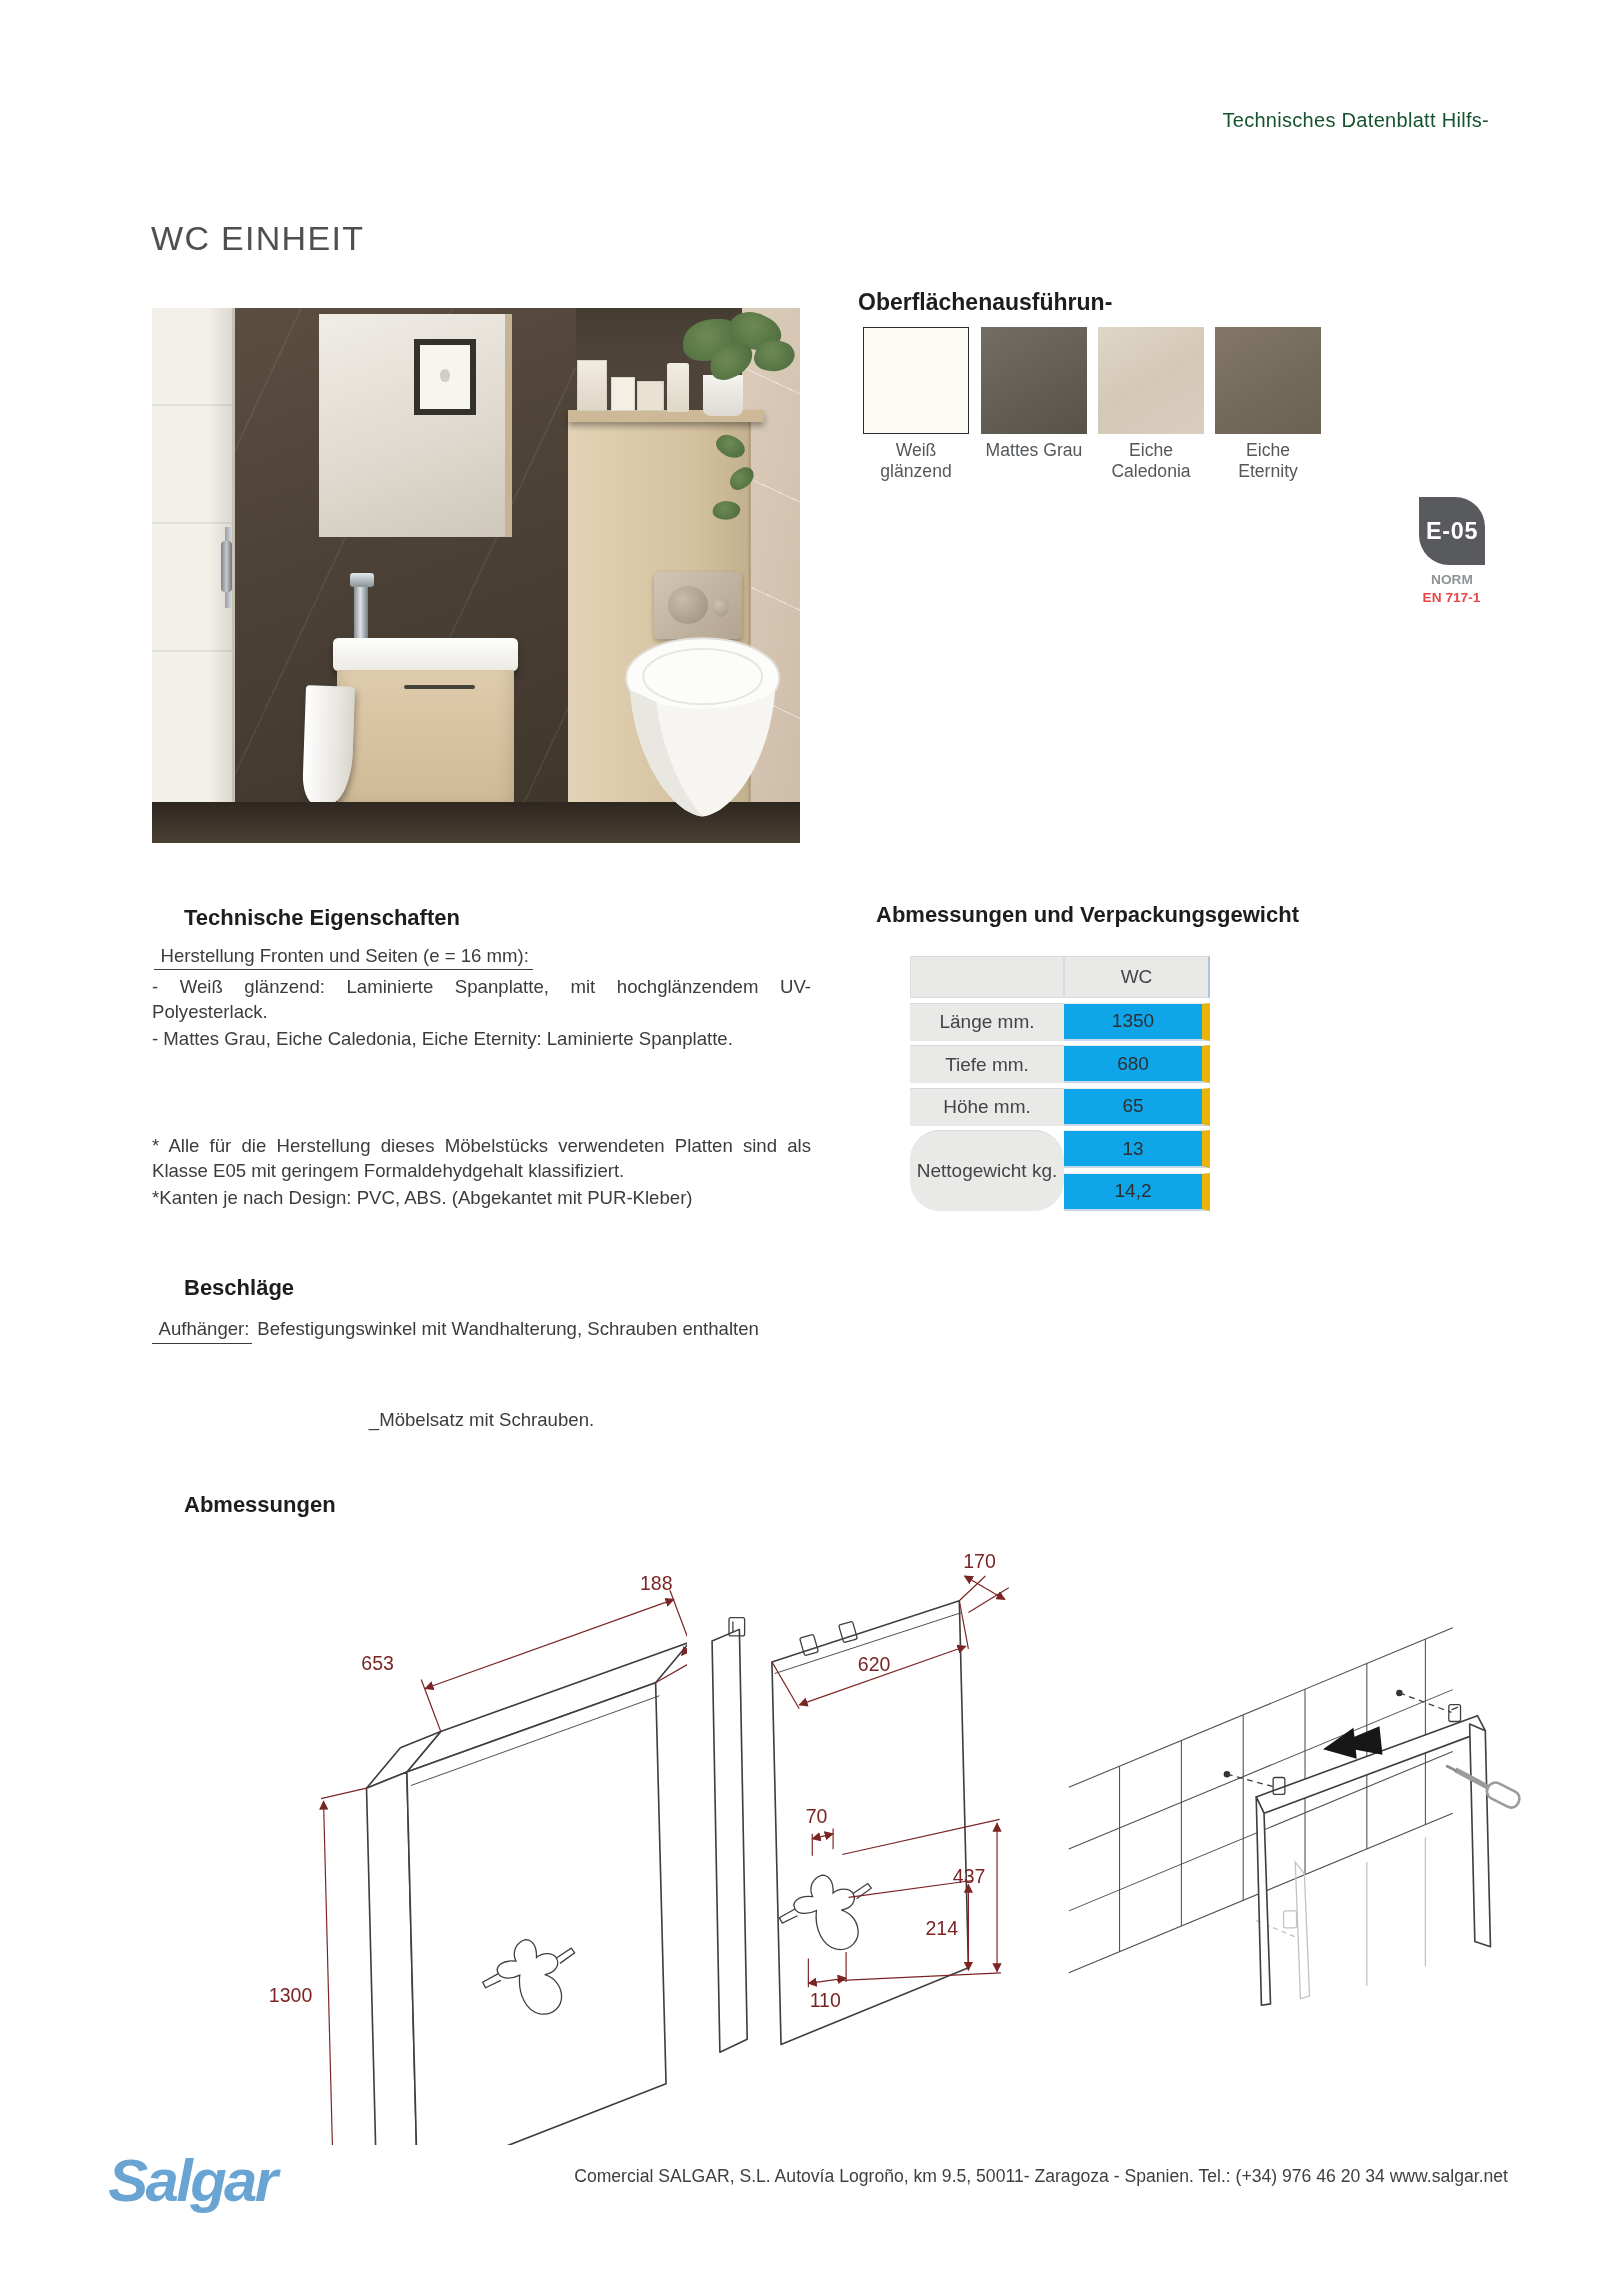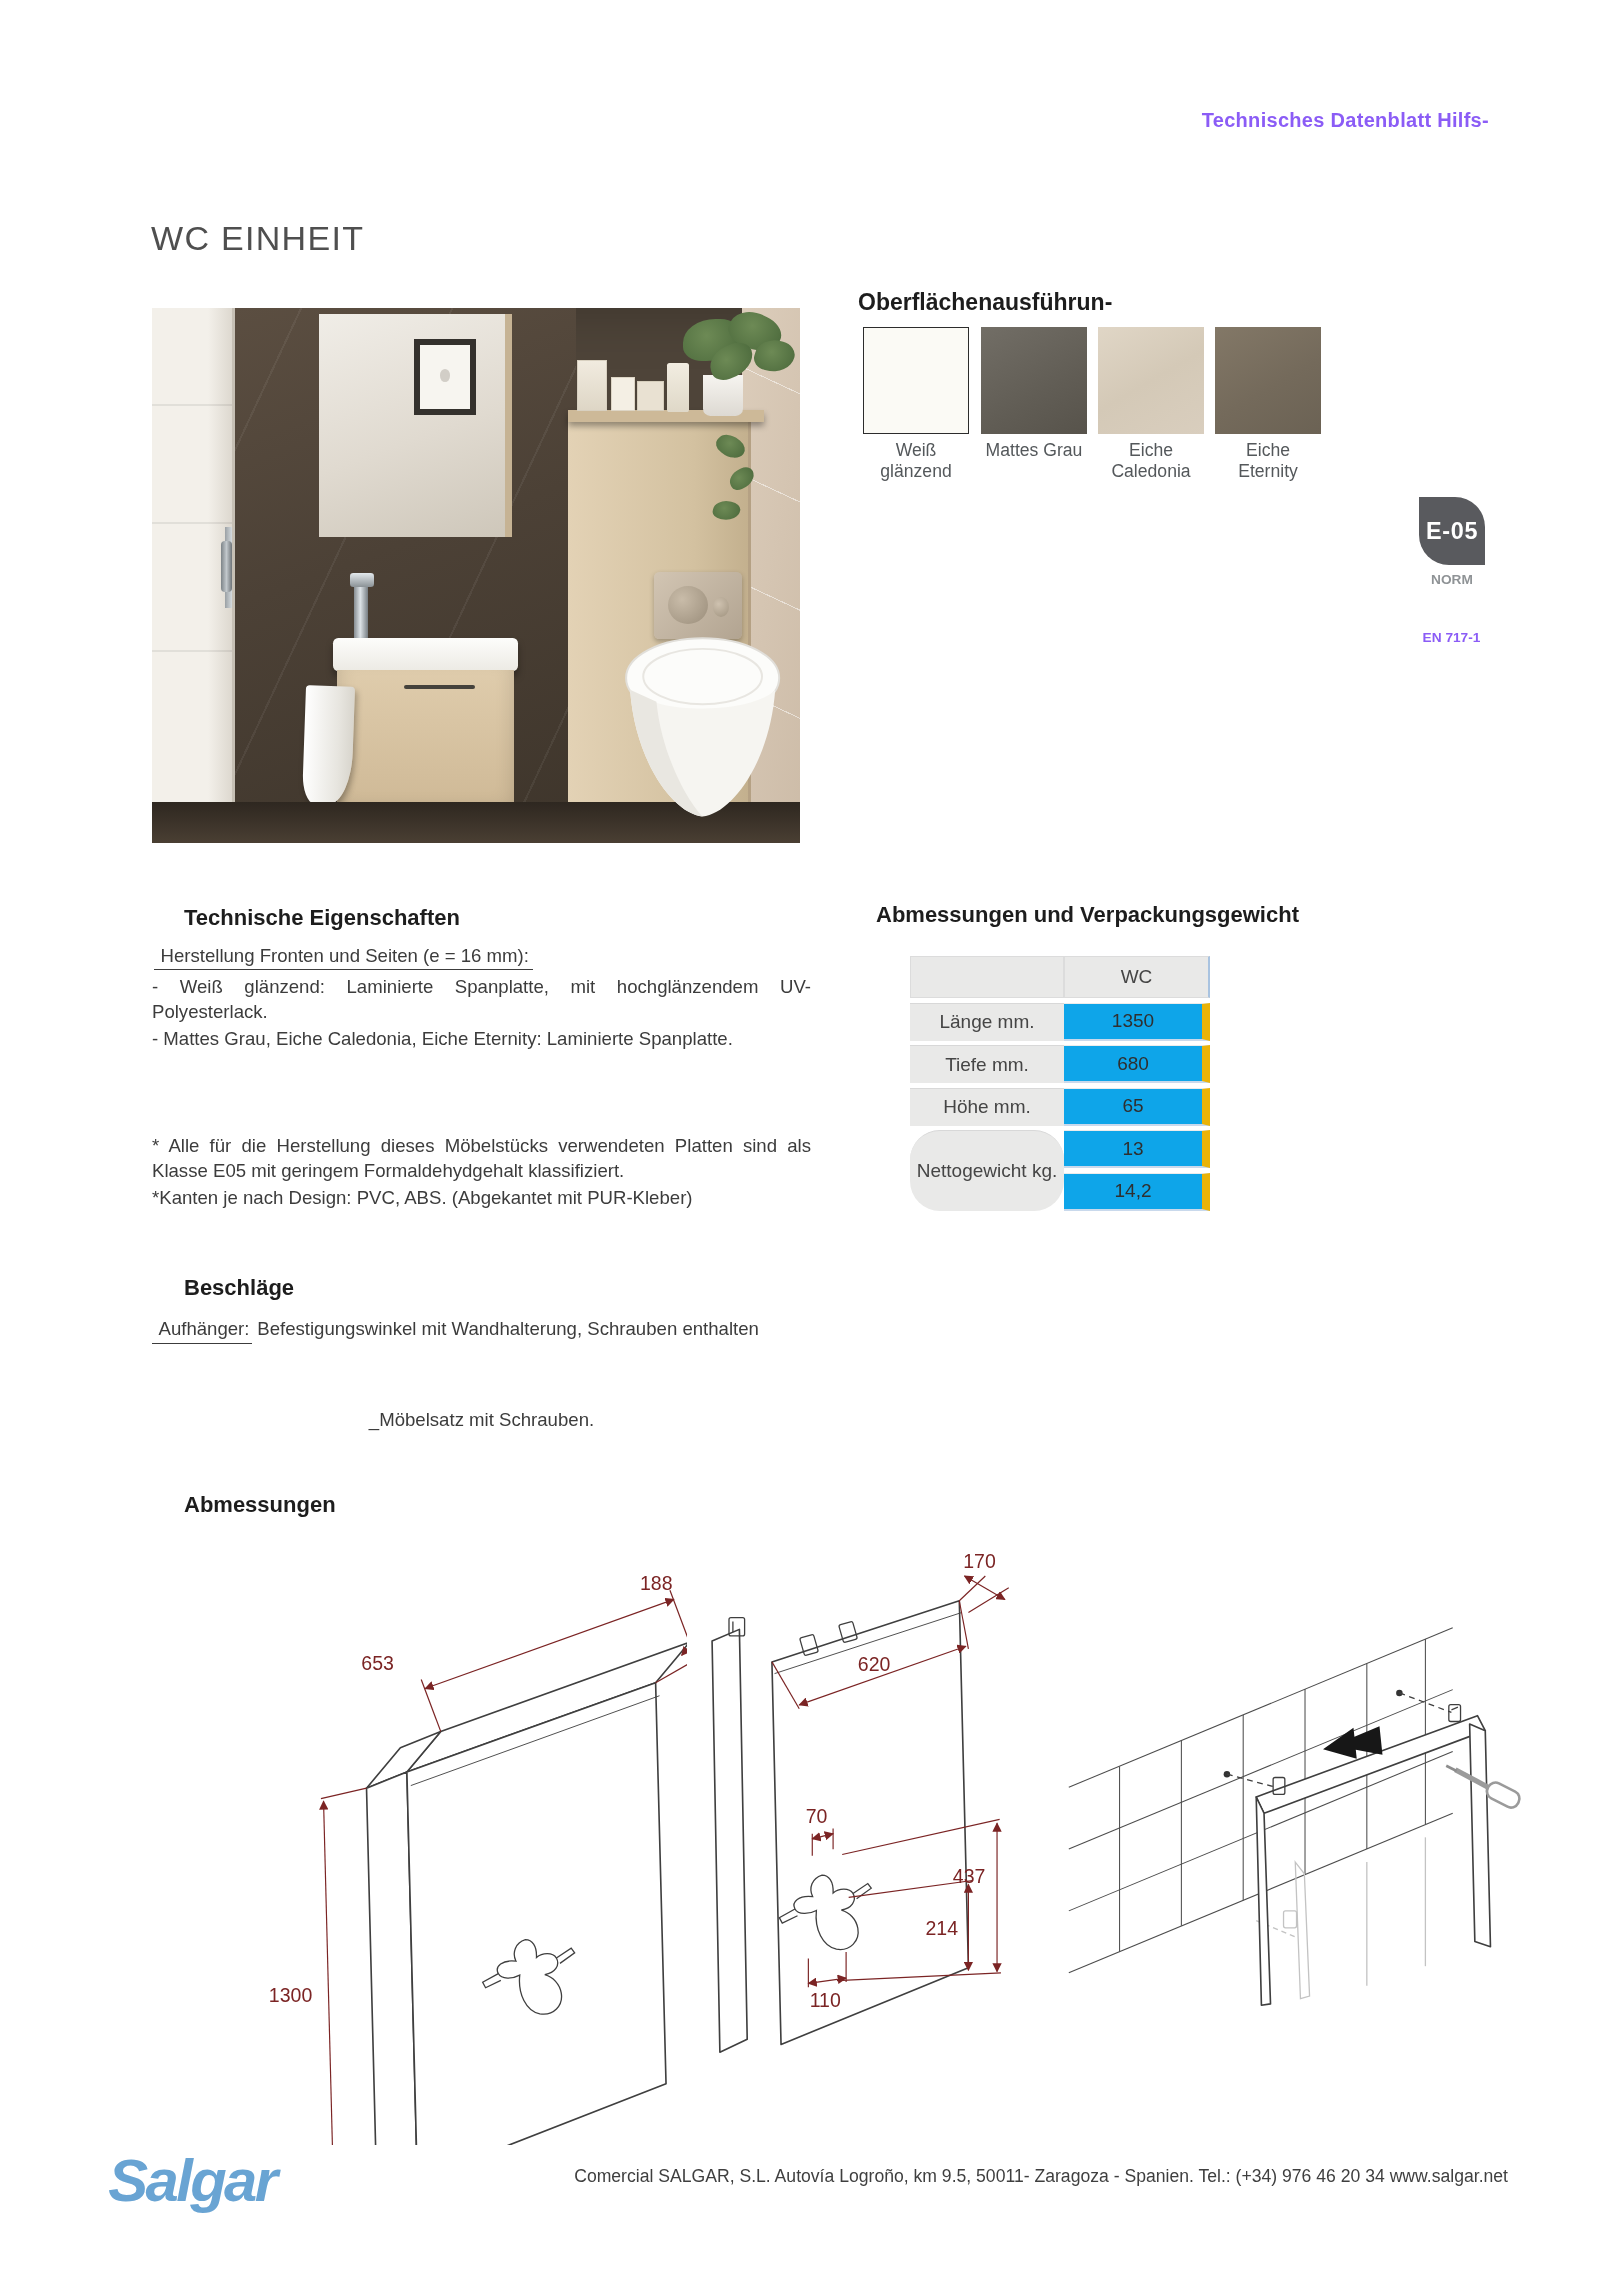--- a/index.html
+++ b/index.html
@@ -1,21 +1,21 @@
 <!DOCTYPE html>
 <html style="font-size:10.4px"><head>
 <meta charset="utf-8">
 <style>
   * { margin:0; padding:0; box-sizing:border-box; }
   html,body { background:#ffffff; }
   body { font-family:"Liberation Sans", sans-serif; color:#3c3c3c; }
   .page { position:relative; width:1621px; height:2284px; background:#fff; overflow:hidden; }
 
   
-  .doc-type { position:absolute; top:109px; right:132px; font-size:20px; color:#8b5cf6; letter-spacing:0.3px;font-weight:bold; }
+  .doc-type { position:absolute; top:109px; right:132px; font-size:20px; color:#14532d; letter-spacing:0.3px; }
   .page-title { position:absolute; left:151px; top:219px; font-size:34px; color:#4f4f4f; letter-spacing:1.3px; }
 
   
   .photo { position:absolute; left:152px; top:308px; width:648px; height:535px; background:#4e4439; overflow:hidden; box-shadow:inset 0 0 59px rgba(0,0,0,.25); }
   .photo * { position:absolute; }
   .ph-lightgap { left:0; top:0; width:17%; height:100%; background:linear-gradient(90deg,#c9a88b,#e7cfb4 60%,#d9c0a2); }
   .ph-door { left:0; top:0; width:12.8%; height:100%;
     background:linear-gradient(90deg,#f3f0ea 0 70%,#ddd8cf),
     linear-gradient(#f3f0ea,#f3f0ea); border-right:3.3px solid #c6c0b5; }
   .ph-door i { position:absolute; left:0; width:100%; height:2px; background:rgba(0,0,0,.07); display:block; }
@@ -65,21 +65,21 @@
   .swatch.s3 { left:1215px; background:linear-gradient(150deg,#837867,#746a5b 55%,#6b6254),repeating-linear-gradient(180deg,rgba(0,0,0,.12) 0 1.3px,transparent 1.3px 5.2px); }
   .swatch-label { position:absolute; top:440px; width:106px; text-align:center; font-size:17.6px; color:#54585b; }
   .swatch-label.l0 { left:863px; } .swatch-label.l1 { left:981px; }
   .swatch-label.l2 { left:1098px; } .swatch-label.l3 { left:1215px; }
 
   
   .badge { position:absolute; left:1419px; top:497px; width:66px; height:68px; background:#595a5e;
     border-radius:0 30px 0 30px; display:flex; align-items:center; justify-content:center; }
   .badge span { color:#ffffff; font-size:23.4px; font-weight:700; letter-spacing:0.7px; }
   .norm-top { position:absolute; left:1419px; top:572px; width:66px; text-align:center; font-size:13.7px; font-weight:600; color:#8f9396; }
-  .norm-bottom { position:absolute; left:1412px; top:590px; width:79px; text-align:center; font-size:13.7px; font-weight:600; color:#8b5cf6;margin-top:40px; }
+  .norm-bottom { position:absolute; left:1412px; top:590px; width:79px; text-align:center; font-size:13.7px; font-weight:600; color:#ef4444; }
 
   
   .sec-heading { position:absolute; font-size:22px; font-weight:700; color:#1d1d1d; }
   .tech-sub { position:absolute; left:154px; top:945px; font-size:18.6px; color:#3c3c3c; }
   .tech-sub span { display:inline-block; border-bottom:1.6px solid #3c3c3c; padding:0 3.9px 2px 6.5px; }
   .para { position:absolute; left:152px; width:659px; font-size:18.6px; line-height:1.34; color:#3c3c3c; text-align:justify; }
   .kit-text { text-align:center; }
   .hang span.u { display:inline-block; border-bottom:1.6px solid #3c3c3c; padding:0 2.6px 1.3px 6.5px; }
 
   

